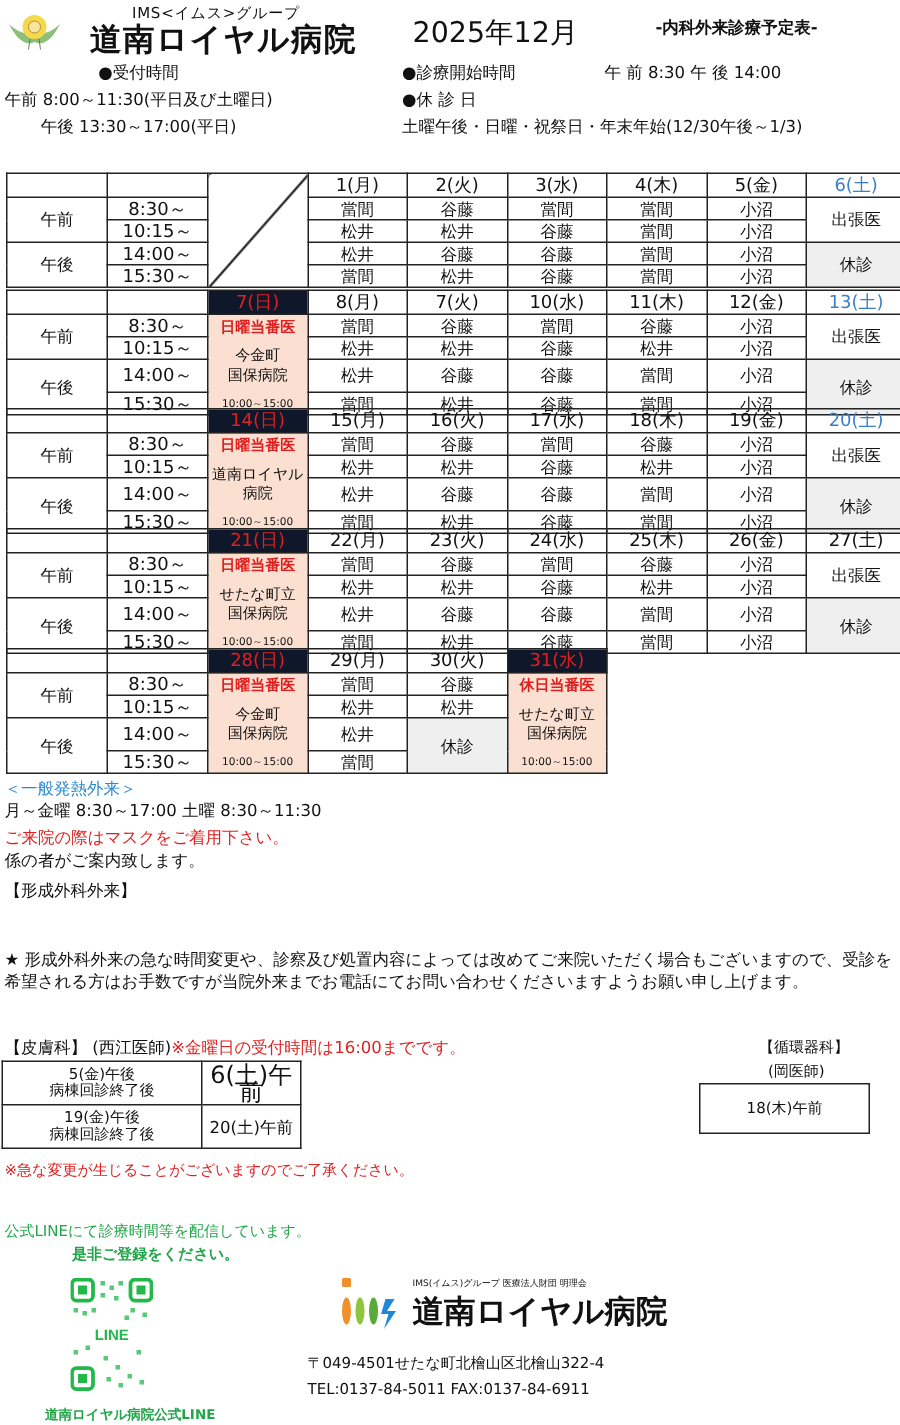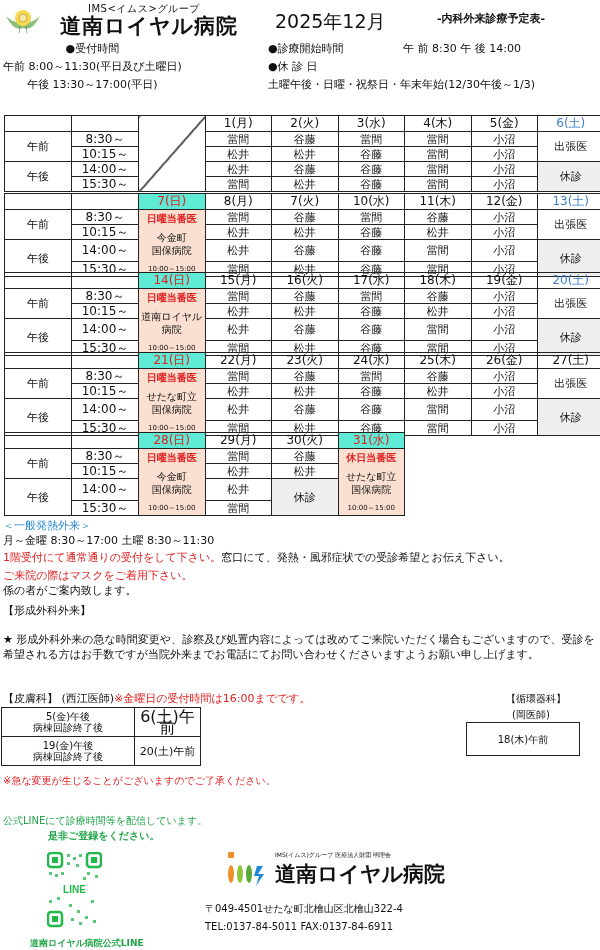--- a/index.html
+++ b/index.html
@@ -15,21 +15,21 @@
   .info-right { left: 268px; top: 40px; }
   .info-right .row { display: flex; }
   .info-right .lbl { width: 135px; }
 
   table.week { position: absolute; left: 4px; width: 600px; border-collapse: collapse; table-layout: fixed; font-size: 11px; padding-left: 20px; }
   table.week td { border: 1px solid #222; height: 15px; text-align: center; padding: 0; line-height: 13px; }
   table.week tr.hrow td { height: 16px; font-size: 12px; }
   .period { font-size: 11px; }
   .time { font-size: 12px; }
   .sat { color: #3a7fc8; }
-  .sun { color: #e02020; background: #5eead4; margin-top: 12px; }
+  .sun { color: #e02020; background: #0f172a; margin-top: 12px; }
   .sunblock { background: #fbe0d2; vertical-align: top; font-size: 10px; line-height: 12px; }
   .sunblock .duty { color: #e02020; font-weight: bold; display: block; margin-top: 2px; }
   .sunblock .hosp { display: block; margin-top: 6px; }
   .sunblock .hrs { display: block; font-size: 7px; margin-top: 6px; }
   .closed { background: #efefef; }
   .diag { background: linear-gradient(to bottom right, transparent calc(50% - 1px), #222 calc(50% - 0.5px), #222 calc(50% + 0.5px), transparent calc(50% + 1px)); }
 
   .sec { font-size: 11px; line-height: 15px; }
   .blue { color: #2a8ad0; }
   .red { color: #e02020; }
@@ -387,21 +387,20 @@
           <td class="time">15:30～</td>
           <td>當間</td>
         </tr>
       </tbody>
     </table>
   </div>
 
 <div class="abs sec" style="left:3px;top:518px;">
   <div class="blue">＜一般発熱外来＞</div>
   <div>月～金曜  8:30～17:00    土曜  8:30～11:30</div>
-  <div style="margin-top:2px;"><span class="red">1階受付にて通常通りの受付をして下さい。</span><span>窓口にて、発熱・風邪症状での受診希望とお伝え下さい。</span></div>
   <div class="red" style="margin-top:3px;">ご来院の際はマスクをご着用下さい。</div>
   <div>係の者がご案内致します。</div>
   <div style="margin-top:5px;">【形成外科外来】</div>
 </div>
 <div class="abs sec" style="left:3px;top:632px;width:595px;">★  形成外科外来の急な時間変更や、診察及び処置内容によっては改めてご来院いただく場合もございますので、受診を希望される方はお手数ですが当院外来までお電話にてお問い合わせくださいますようお願い申し上げます。</div>
 
 <div class="abs sec" style="left:3px;top:691px;">
   <span>【皮膚科】 (西江医師)</span><span class="red">※金曜日の受付時間は16:00までです。</span>
 </div>
 <table class="derm">

